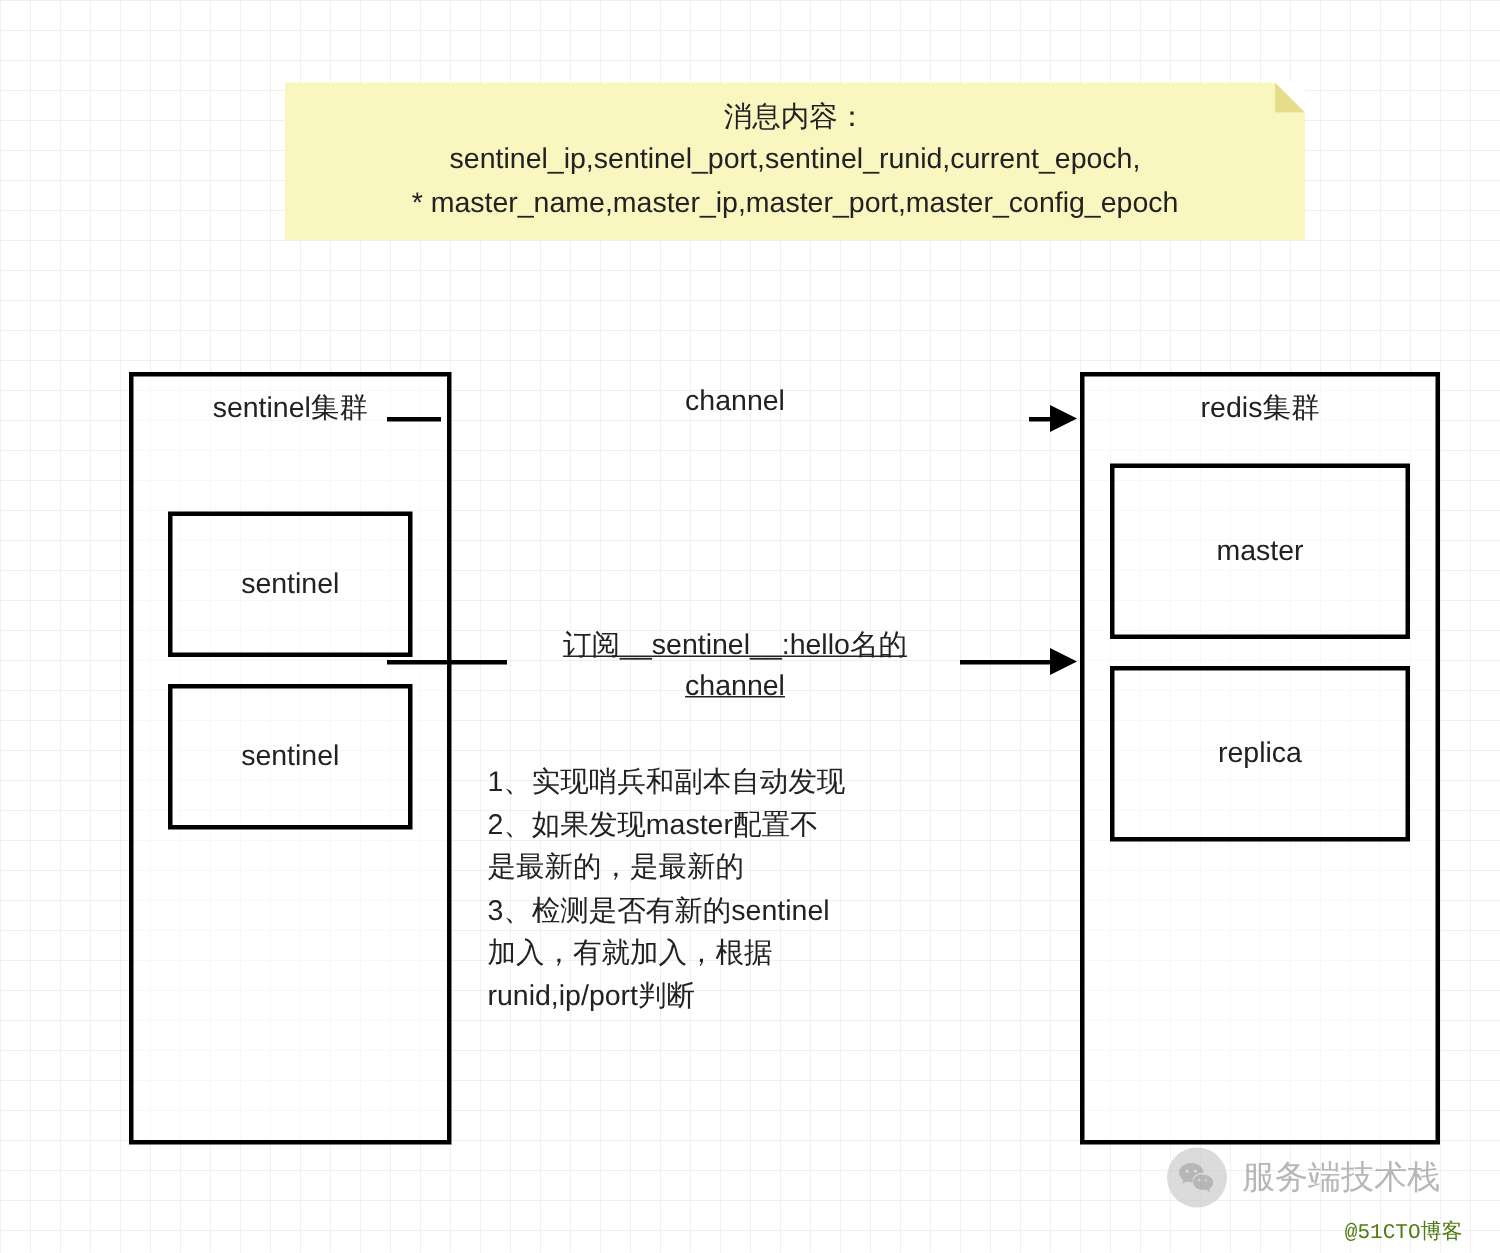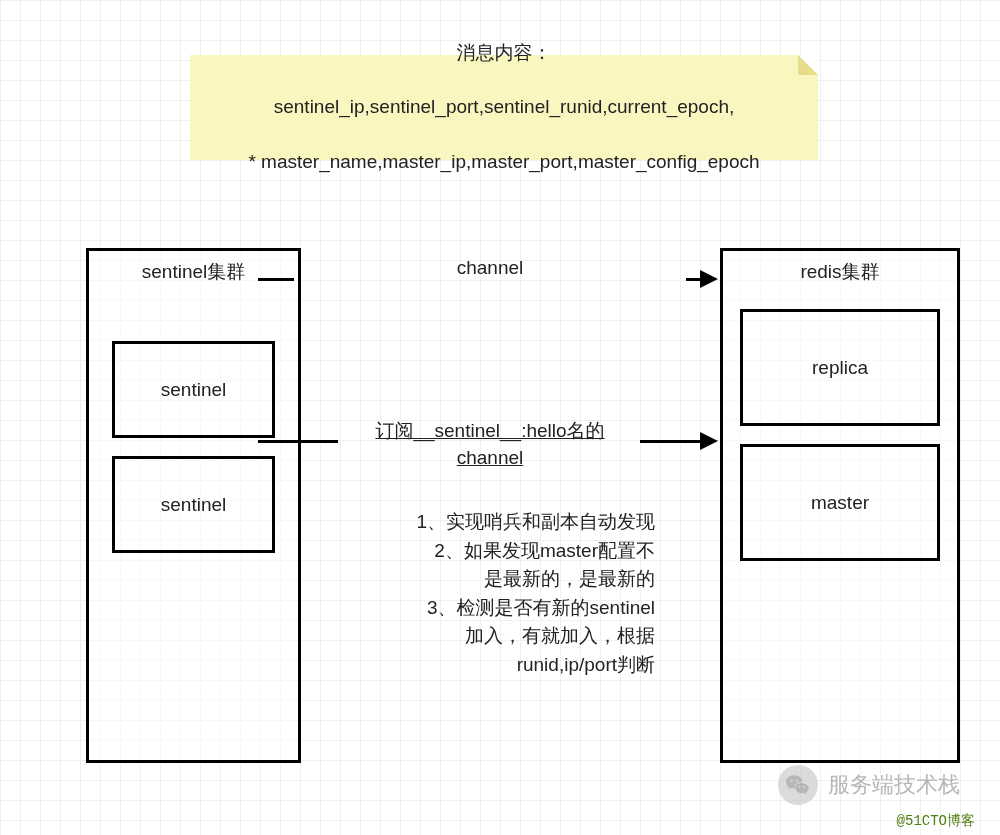--- a/index.html
+++ b/index.html
@@ -16,32 +16,31 @@
       background-image:
         linear-gradient(#f0f0f0 1px, transparent 1px),
         linear-gradient(90deg, #f0f0f0 1px, transparent 1px);
       background-size: 20px 20px;
       overflow: hidden;
     }
     .note {
       position: absolute;
       left: 190px;
       top: 55px;
-      width: 628px;
+      width: 680px;
       height: 105px;
       background-color: #faf6c0;
       display: flex;
       flex-direction: column;
       justify-content: center;
       align-items: center;
       text-align: center;
       font-size: 19px;
       line-height: 1.5;
       color: #222;
-      gap: 26px;
     }
     .note-fold {
       position: absolute;
       top: 0;
       right: 0;
       width: 0;
       height: 0;
       border-top: 20px solid #fff;
       border-left: 20px solid #e6dd8a;
     }
@@ -110,21 +109,21 @@
       border-left: 18px solid #000;
     }
     .notes-list {
       position: absolute;
       left: 325px;
       top: 508px;
       width: 330px;
       font-size: 19px;
       line-height: 1.5;
       color: #222;
-      text-align: right;
+      text-align: left;
     }
     .watermark {
       position: absolute;
       right: 40px;
       bottom: 30px;
       display: flex;
       align-items: center;
       color: #999;
       font-size: 22px;
       opacity: 0.7;
@@ -161,22 +160,22 @@
 </div>
 
 <div class="cluster-box sentinel-cluster">
   <div class="cluster-title">sentinel集群</div>
   <div class="node-box">sentinel</div>
   <div class="node-box">sentinel</div>
 </div>
 
 <div class="cluster-box redis-cluster">
   <div class="cluster-title">redis集群</div>
+  <div class="node-box">master</div>
   <div class="node-box">replica</div>
-  <div class="node-box">master</div>
 </div>
 
 <div class="arrow-label" style="left:295px; top:255px; width:390px;">
   <div>channel</div>
 </div>
 <div class="arrow-line" style="left:258px; top:278px; width:36px;"></div>
 <div class="arrow-line" style="left:686px; top:278px; width:15px;"></div>
 <div class="arrow-head" style="left:700px; top:270px;"></div>
 
 <div class="arrow-label" style="left:340px; top:418px; width:300px;text-decoration:underline;">

